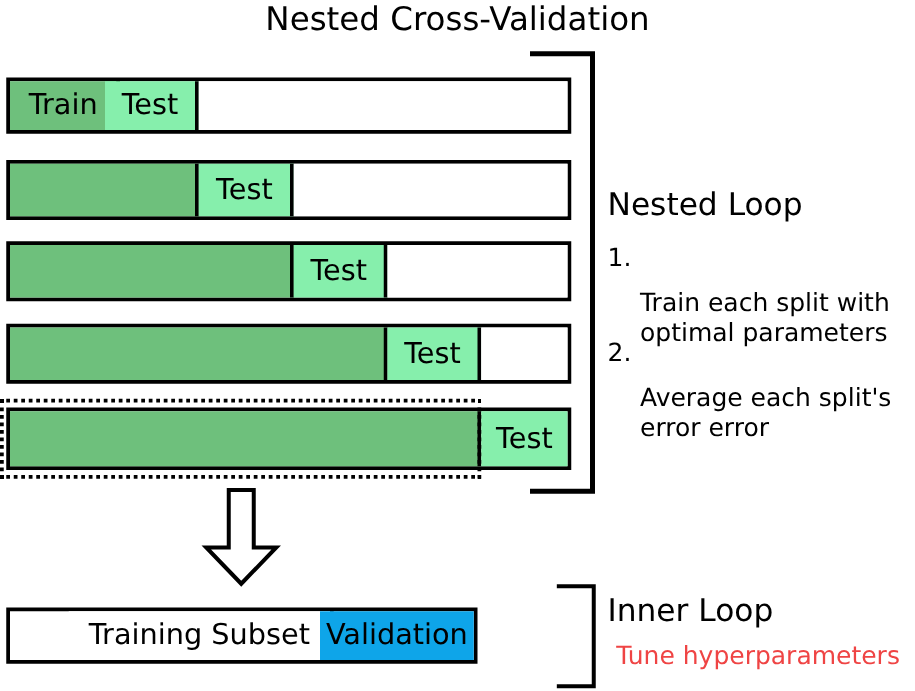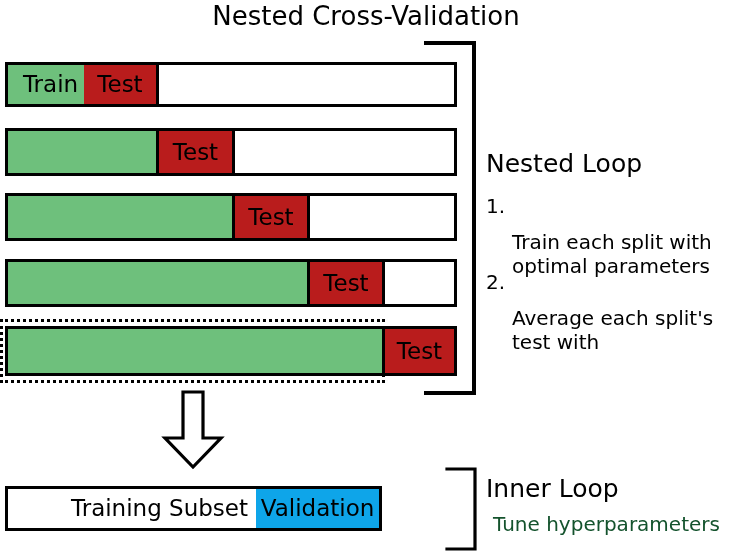--- a/index.html
+++ b/index.html
@@ -51,21 +51,21 @@
     font-size: 23px;
     line-height: 23px;
     color: #000000;
     white-space: nowrap;
   }
   .seg.train {
     background: #6EC07C;
     border-right: 3px solid #000000;
   }
   .seg.test {
-    background: #b91c1c;
+    background: #86efac;
     border-right: 3px solid #000000;
   }
   .seg.blank {
     background: #ffffff;
     border-right: none;
   }
 
   
   .dotted-highlight {
     position: absolute;
@@ -101,21 +101,21 @@
   }
   .loop-item .txt {
     display: block;
     margin-left: 26px;
     margin-top: 36px;
   }
   .loop-sub {
     position: absolute;
     font-size: 20px;
     line-height: 24px;
-    color: #14532d;
+    color: #ef4444;
     white-space: nowrap;
   }
 
   
   .arrow {
     position: absolute;
   }
 
   
   .inner-row {
@@ -209,21 +209,21 @@
 
   <div class="loop-heading" style="left:486px; top:150px;">Nested Loop</div>
 
   <div class="loop-item" style="left:486px; top:194px; width:246px;">
     <span class="num">1.</span>
     <span class="txt">Train each split with optimal parameters</span>
   </div>
 
   <div class="loop-item" style="left:486px; top:270px; width:246px;">
     <span class="num">2.</span>
-    <span class="txt">Average each split's test with</span>
+    <span class="txt">Average each split's error error</span>
   </div>
 
   <svg class="arrow" style="left:155px; top:390px;" width="76" height="80" viewBox="0 0 76 80">
     <path d="M 28 2 L 48 2 L 48 48 L 66 48 L 38 77 L 10 48 L 28 48 Z" fill="#ffffff" stroke="#000000" stroke-width="3.2" stroke-linejoin="miter"></path>
   </svg>
 
   <div class="inner-row" style="left:5px; top:486px; width:377px; height:45px;">
     <div class="inner-seg training" style="left:0px; width:212px;margin-left:47px;">
       <span>Training Subset</span>
     </div>

